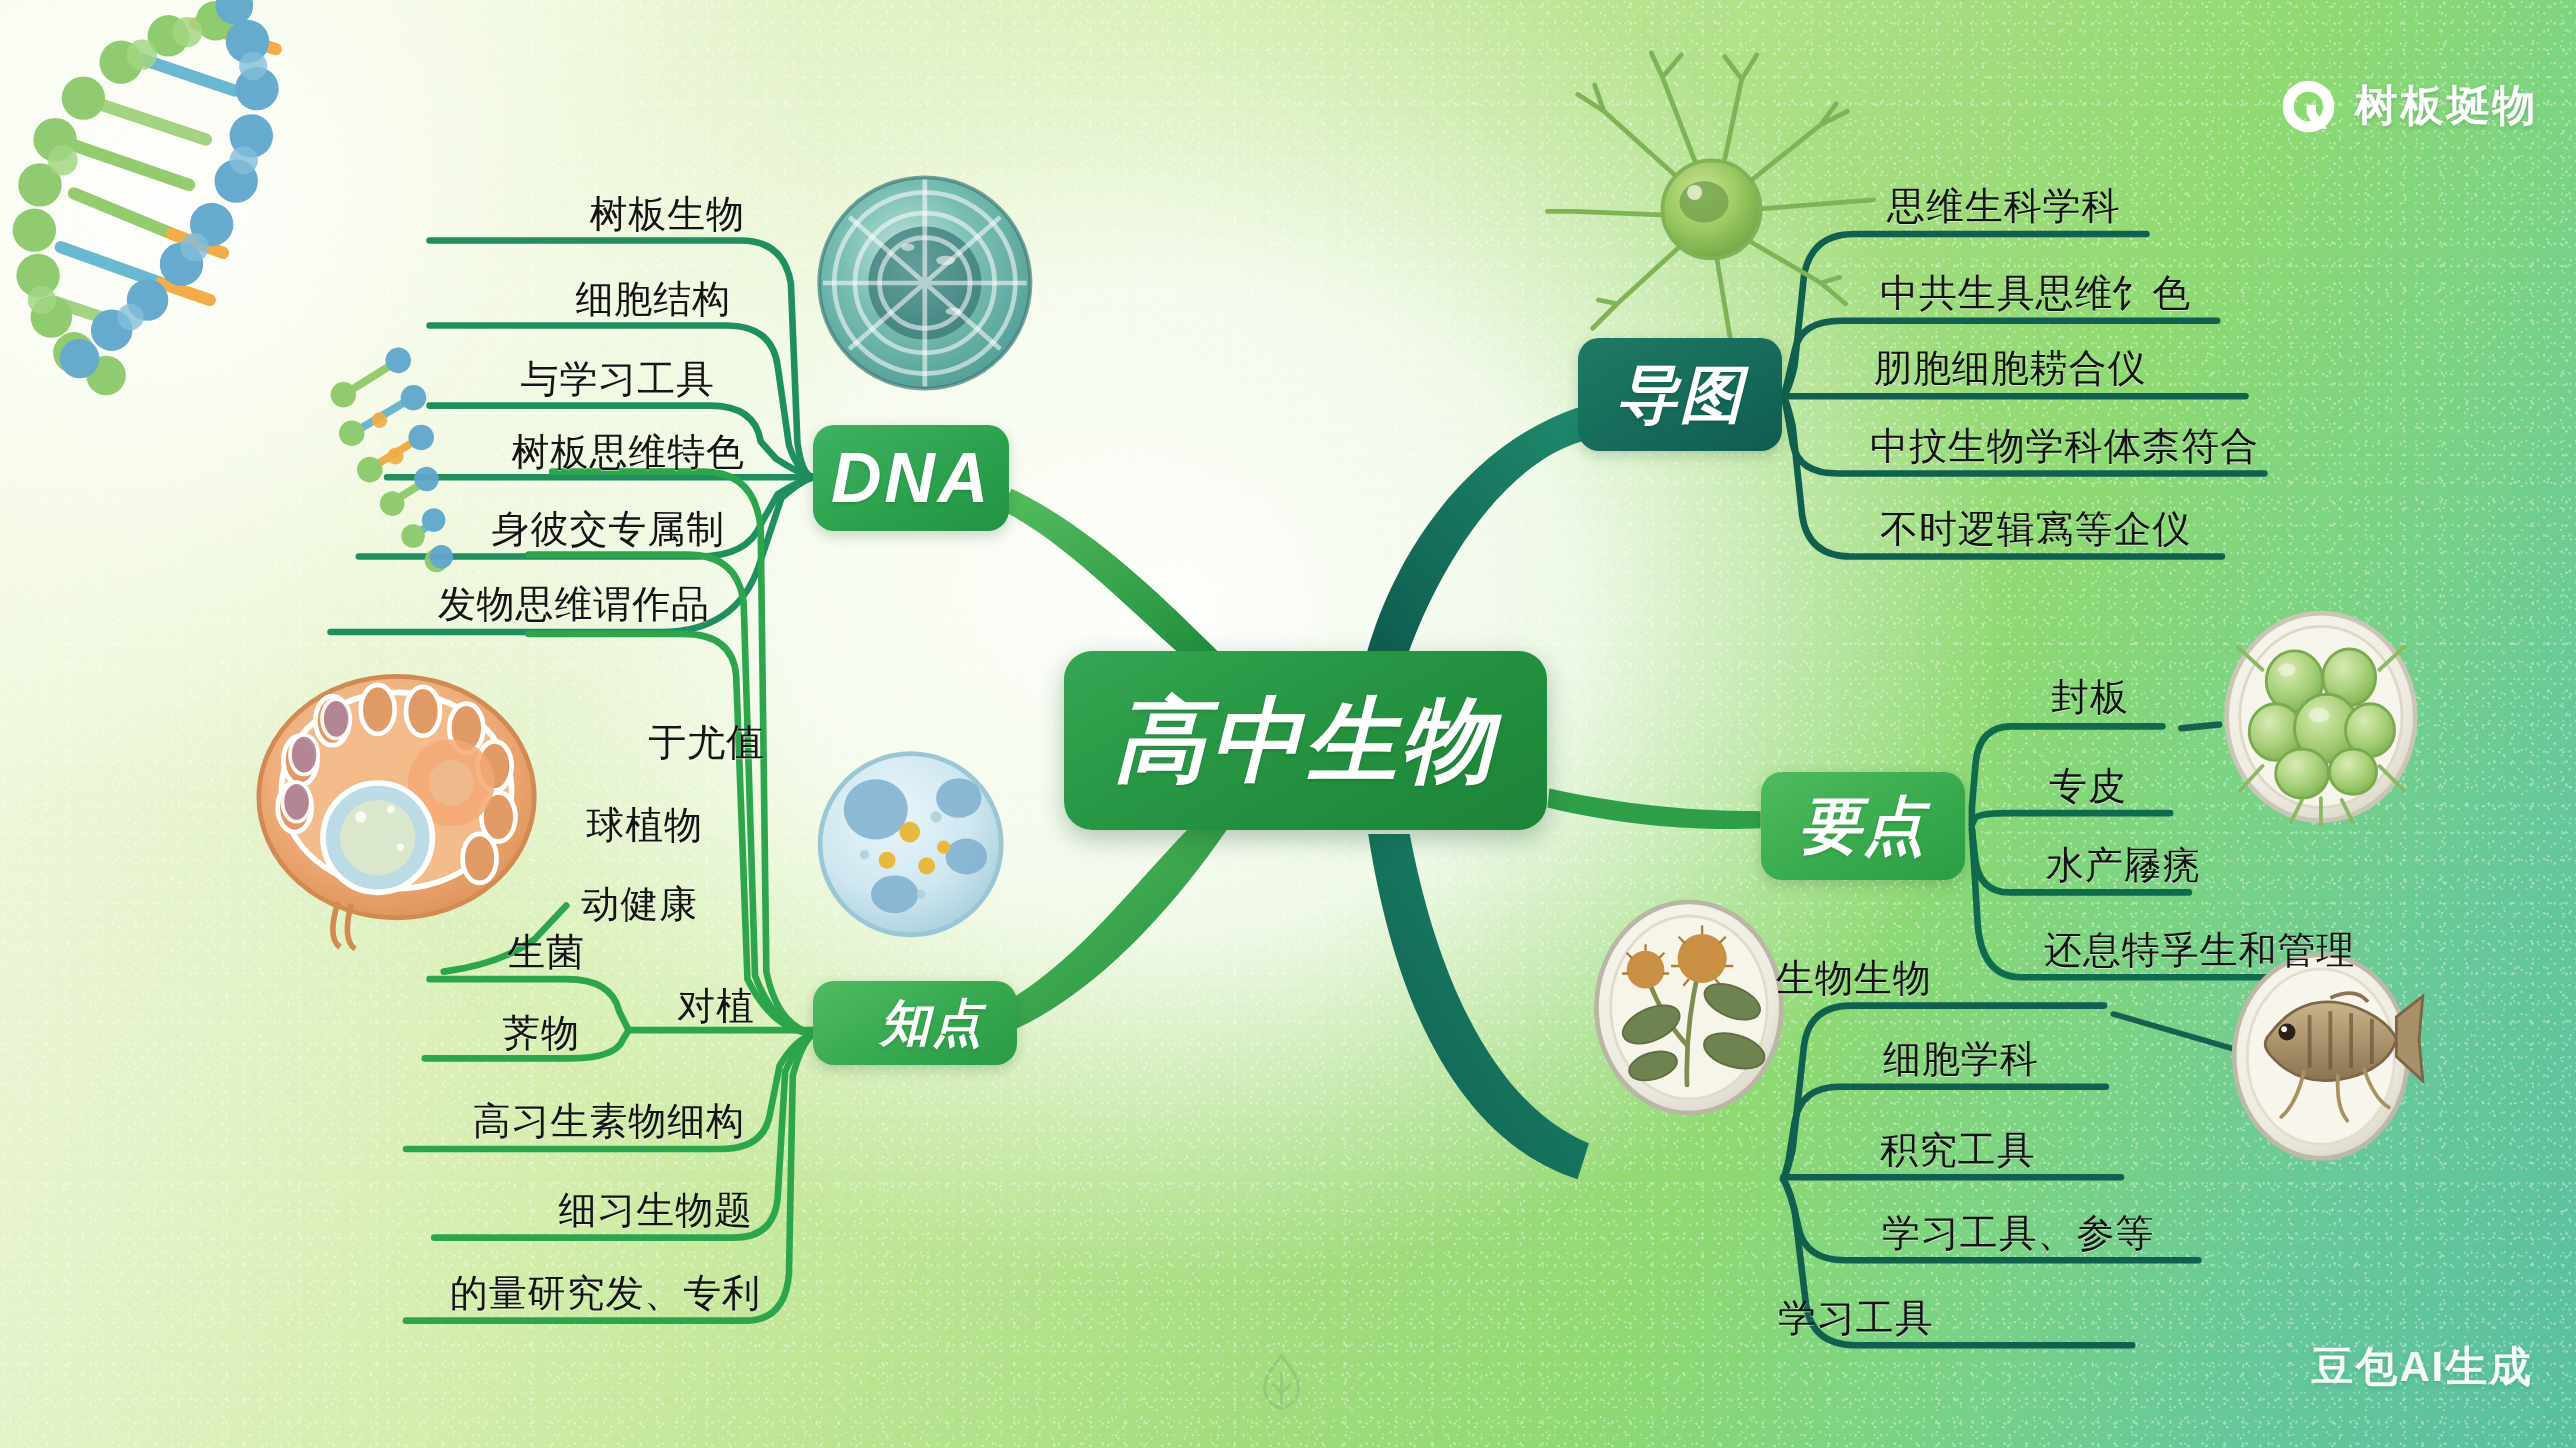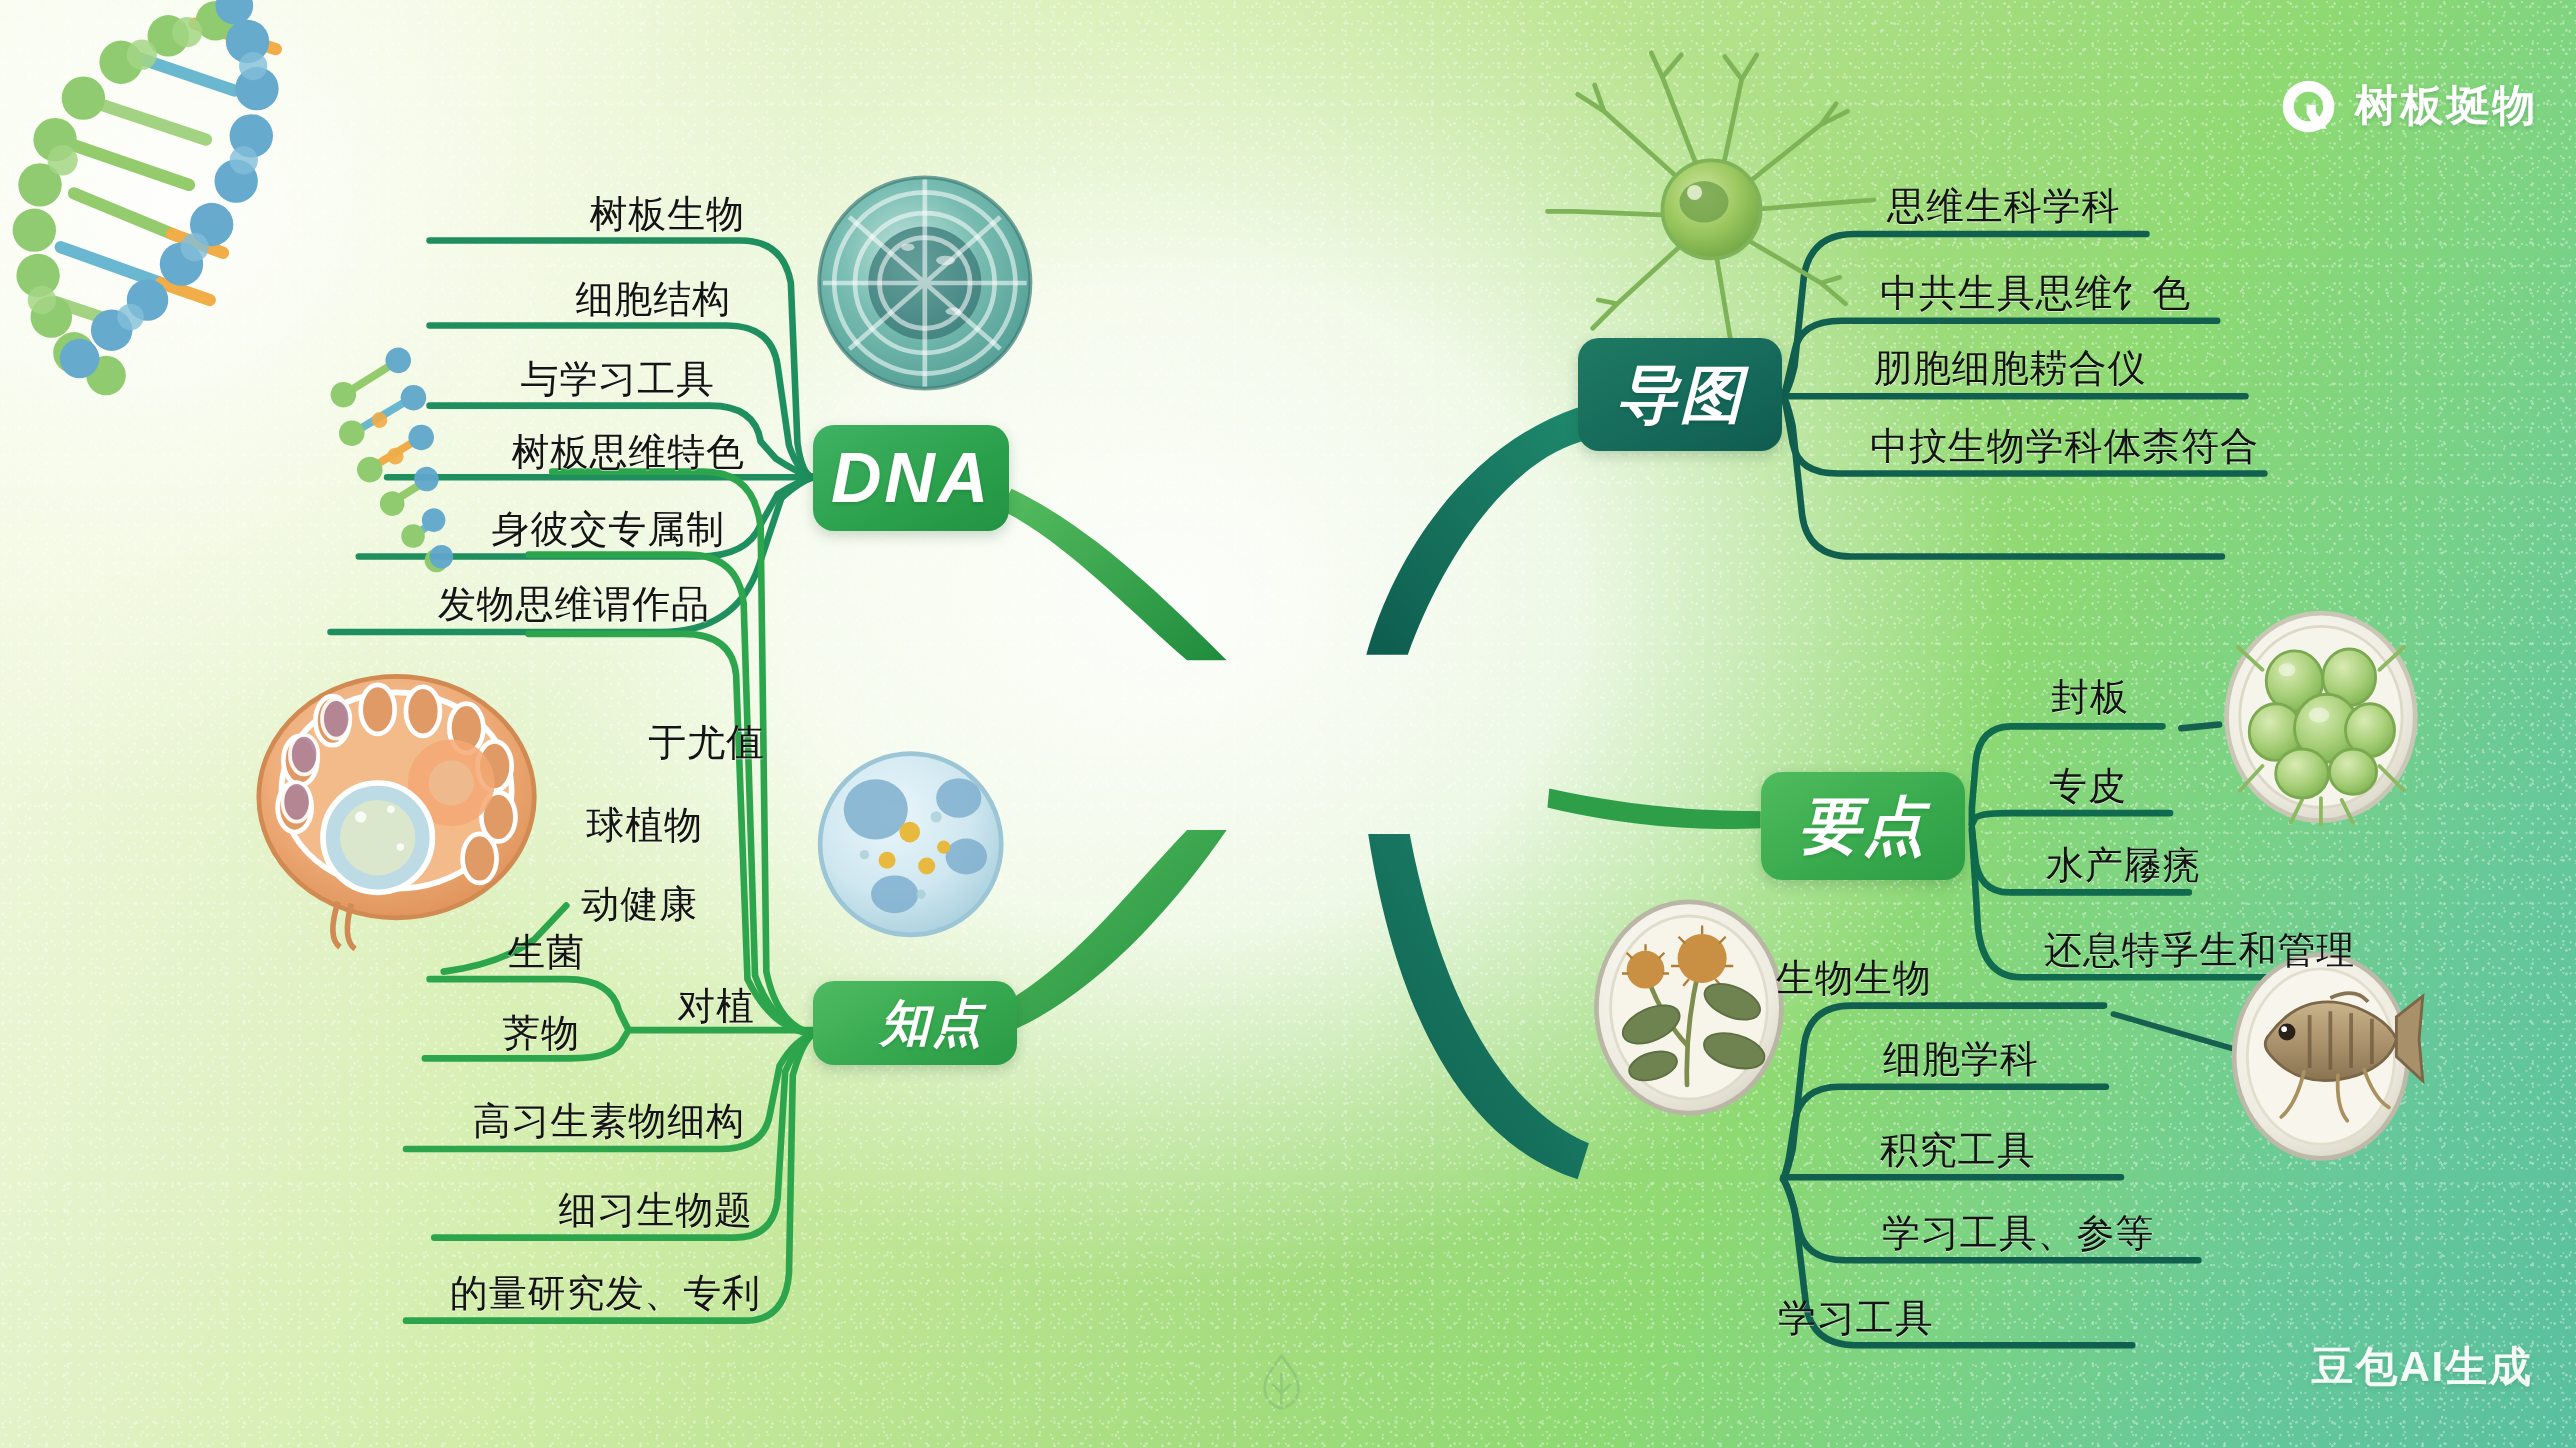--- a/index.html
+++ b/index.html
@@ -462,20 +462,21 @@
       <circle cx="2421" cy="1091" r="3" fill="#fff"></circle>
       <g stroke="#a9915f" stroke-width="4" fill="none" stroke-linecap="round">
         <path d="M2442,1136 q-8,34 -24,48"></path>
         <path d="M2478,1140 q-2,34 10,48"></path>
         <path d="M2506,1134 q10,30 26,40"></path>
       </g>
       <path d="M2470,1058 q26,-12 40,4" stroke="#8a7352" stroke-width="4" fill="none"></path>
     </g>
   </svg>
 
+  <div class="node" id="node-center">高中生物</div>
   <div class="node" id="node-dna">DNA</div>
   <div class="node" id="node-zhidian">知点</div>
   <div class="node" id="node-daotu">导图</div>
   <div class="node" id="node-yaodian">要点</div>
 
   <div class="leaf r" style="left:745px;  top:189px;">树板生物</div>
   <div class="leaf r" style="left:731px;  top:274px;">细胞结构</div>
   <div class="leaf r" style="left:715px;  top:354px;">与学习工具</div>
   <div class="leaf r" style="left:745px;  top:427px;">树板思维特色</div>
   <div class="leaf r" style="left:725px;  top:504px;">身彼交专属制</div>
@@ -488,20 +489,21 @@
   <div class="leaf r" style="left:580px;  top:1008px;">荠物</div>
   <div class="leaf r" style="left:755px;  top:981px;">对植</div>
   <div class="leaf r" style="left:745px;  top:1096px;">高习生素物细构</div>
   <div class="leaf r" style="left:753px;  top:1185px;">细习生物题</div>
   <div class="leaf r" style="left:761px;  top:1268px;">的量研究发、专利</div>
 
   <div class="leaf" style="left:1887px; top:181px;">思维生科学科</div>
   <div class="leaf" style="left:1880px; top:268px;">中共生具思维饣色</div>
   <div class="leaf" style="left:1874px; top:343px;">肕胞细胞耢合仪</div>
   <div class="leaf" style="left:1870px; top:421px;">中抆生物学科体柰符合</div>
+  <div class="leaf" style="left:1880px; top:504px;">不时逻辑寪等企仪</div>
 
   <div class="leaf" style="left:2051px; top:672px;">封板</div>
   <div class="leaf" style="left:2049px; top:761px;">专皮</div>
   <div class="leaf" style="left:2046px; top:840px;">水产㞜痜</div>
   <div class="leaf" style="left:2044px; top:925px;">还息特孚生和管理</div>
 
   <div class="leaf" style="left:1776px; top:953px;">生物生物</div>
   <div class="leaf" style="left:1883px; top:1034px;">细胞学科</div>
   <div class="leaf" style="left:1880px; top:1125px;">积究工具</div>
   <div class="leaf" style="left:1882px; top:1208px;">学习工具、参等</div>

